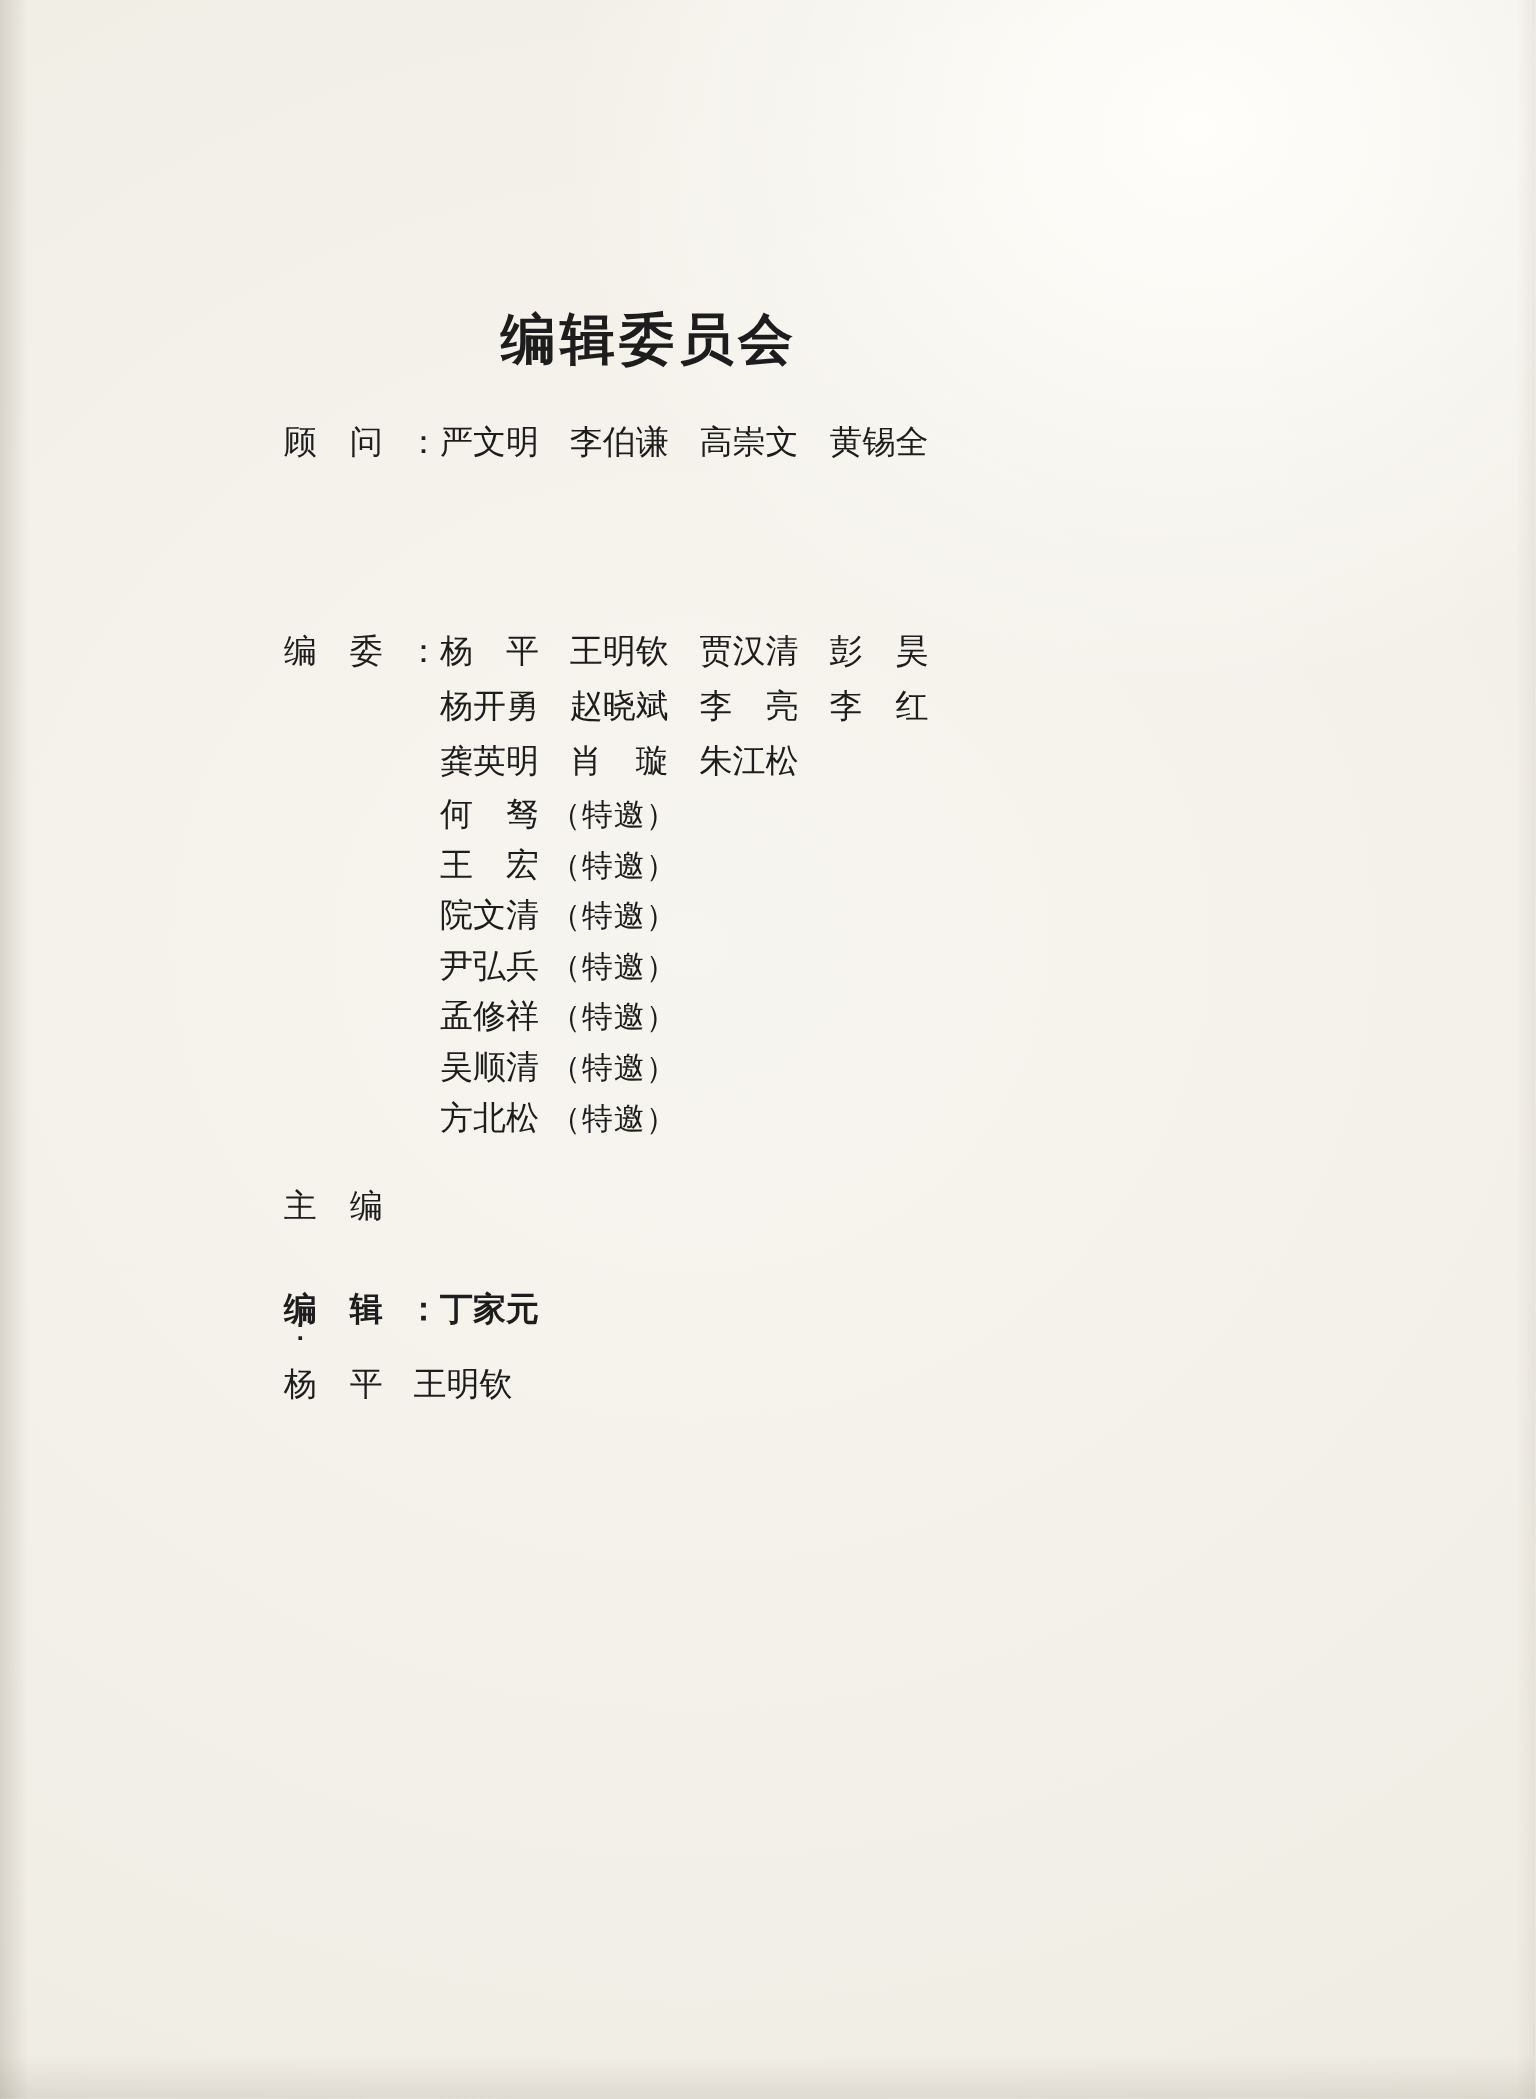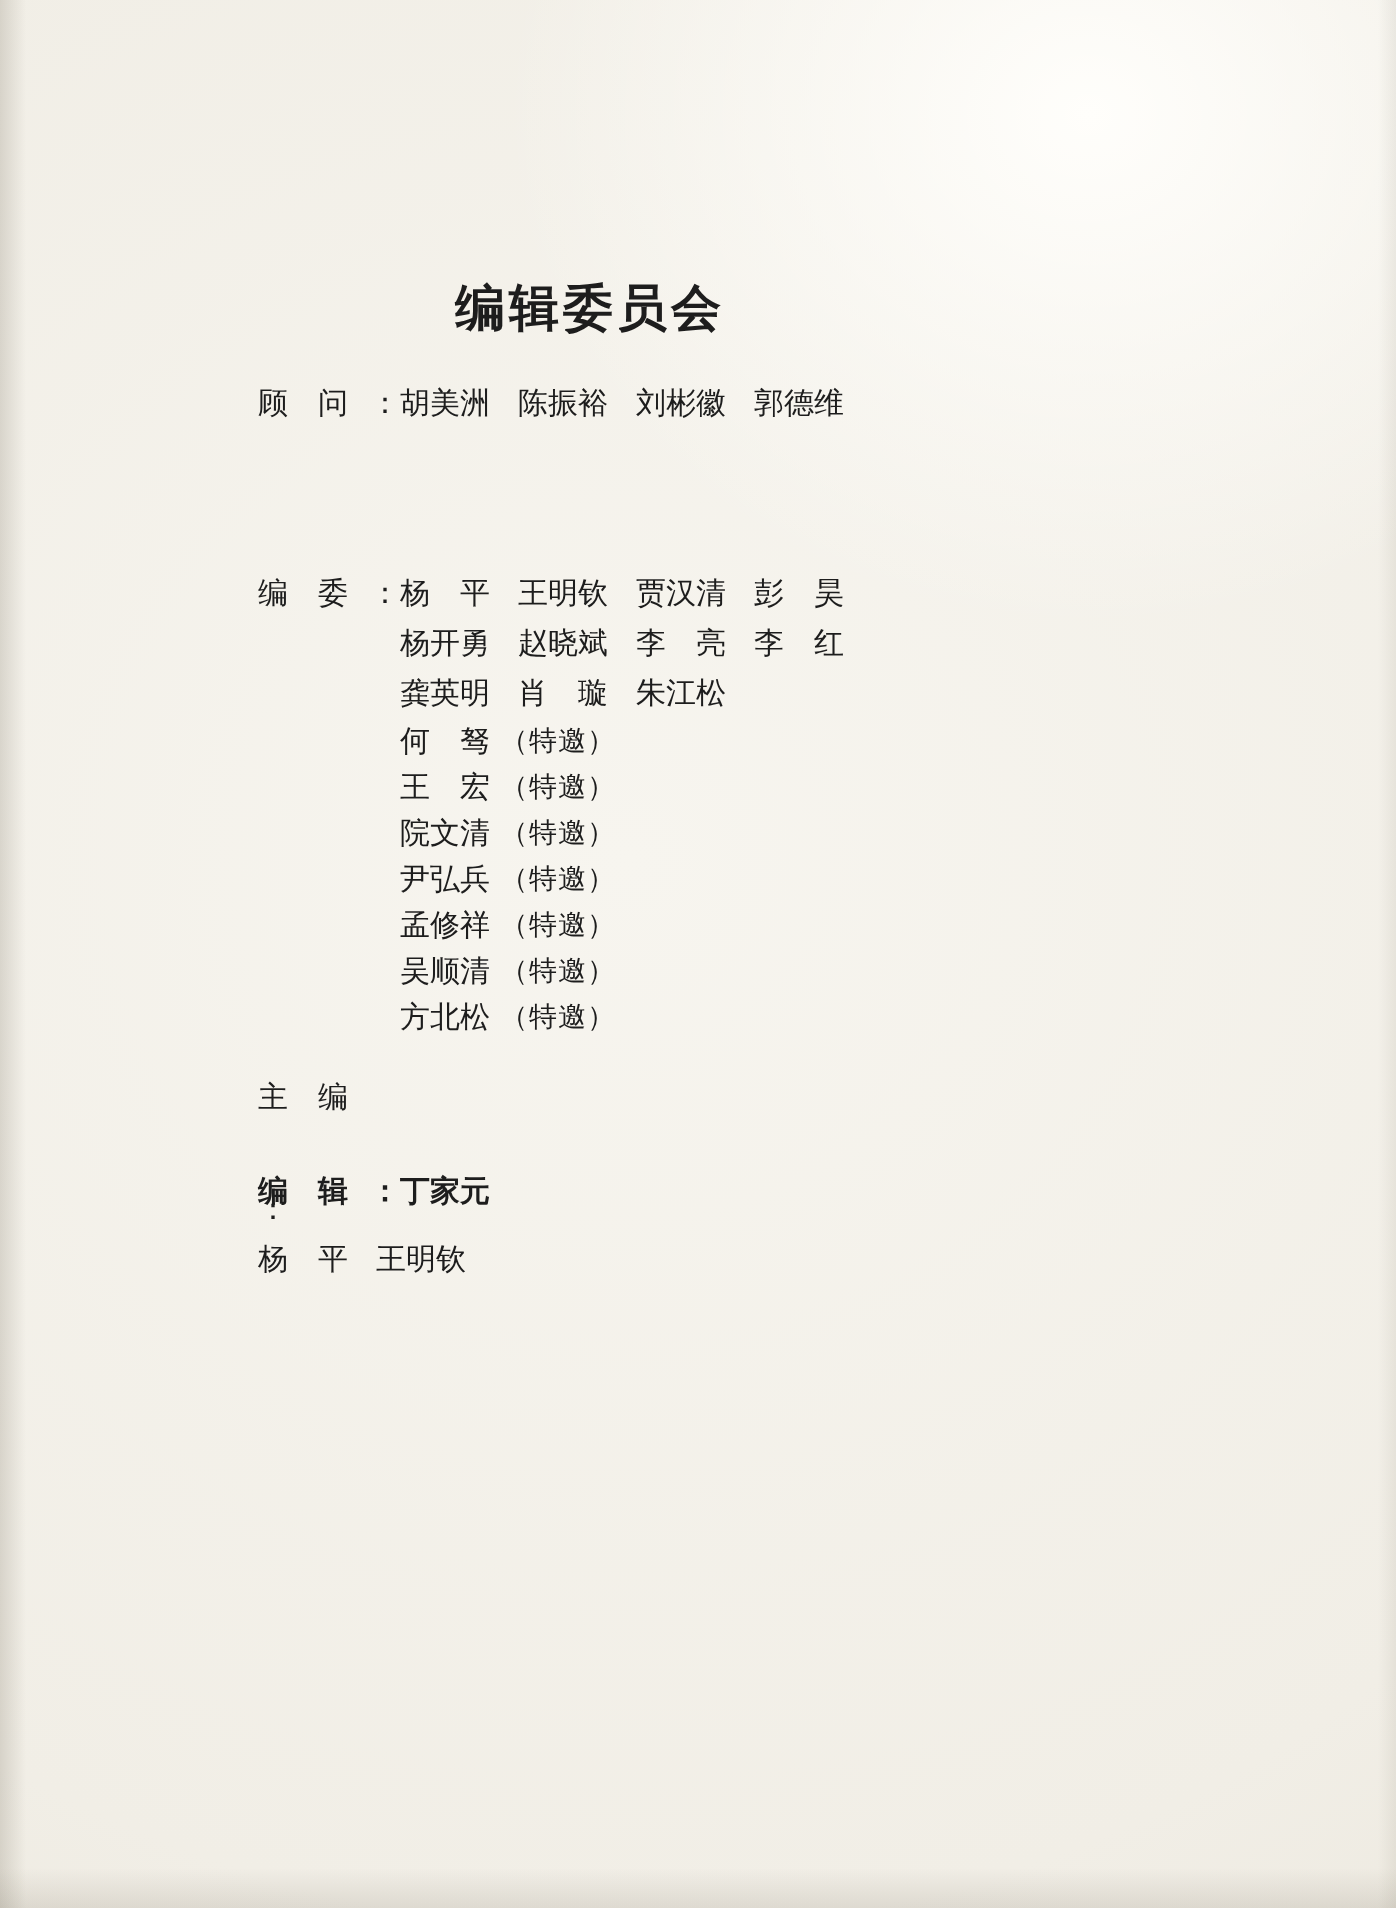--- a/index.html
+++ b/index.html
@@ -145,27 +145,27 @@
 
   <div class="content">
 
     <div class="title">编辑委员会</div>
 
     <div class="section" id="sec-advisors">
       <div class="sec-label">顾　问</div>
       <div class="sec-colon">：</div>
       <div class="sec-body">
 
-
-        <div class="name-row">
-          <div class="name-cell">胡美洲</div>
-          <div class="name-cell">陈振裕</div>
-          <div class="name-cell">刘彬徽</div>
-          <div class="name-cell">郭德维</div>
-        </div>
+        <div class="name-row">
+          <div class="name-cell">严文明</div>
+          <div class="name-cell">李伯谦</div>
+          <div class="name-cell">高崇文</div>
+          <div class="name-cell">黄锡全</div>
+        </div>
+
 
 
       </div>
     </div>
 
     <div class="section" id="sec-editors">
       <div class="sec-label">编　委</div>
       <div class="sec-colon">：</div>
       <div class="sec-body">
 

